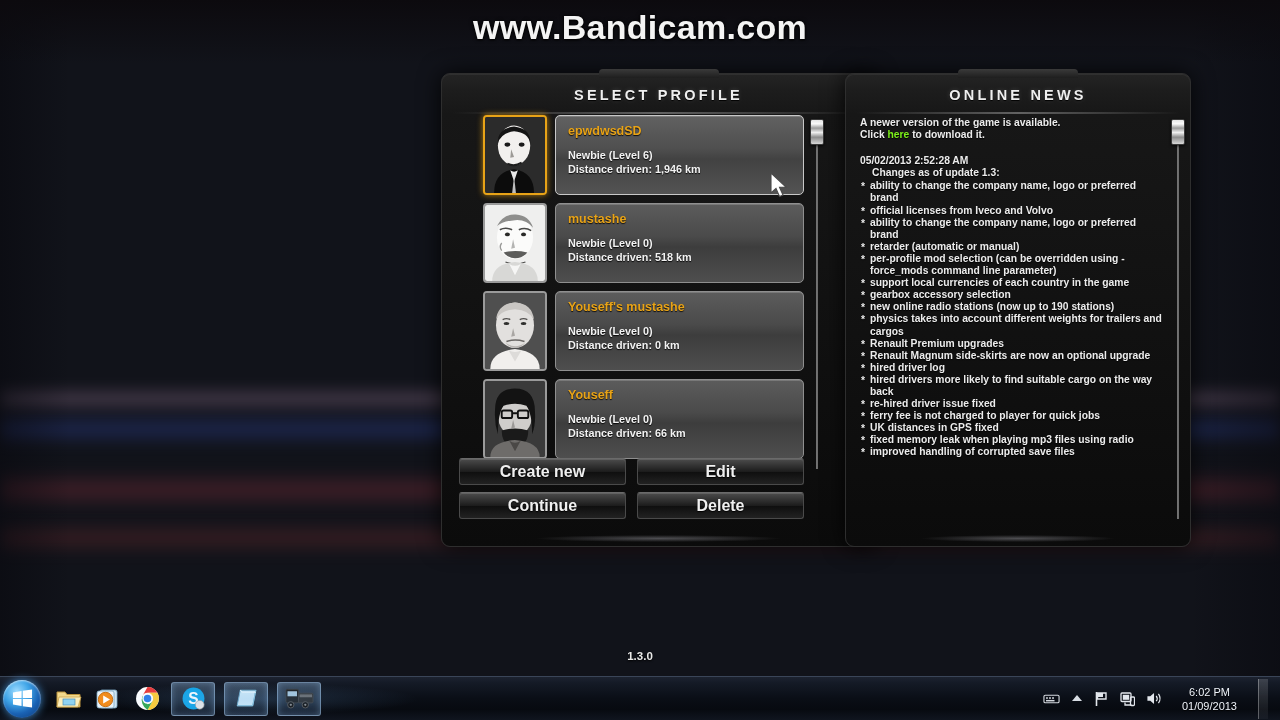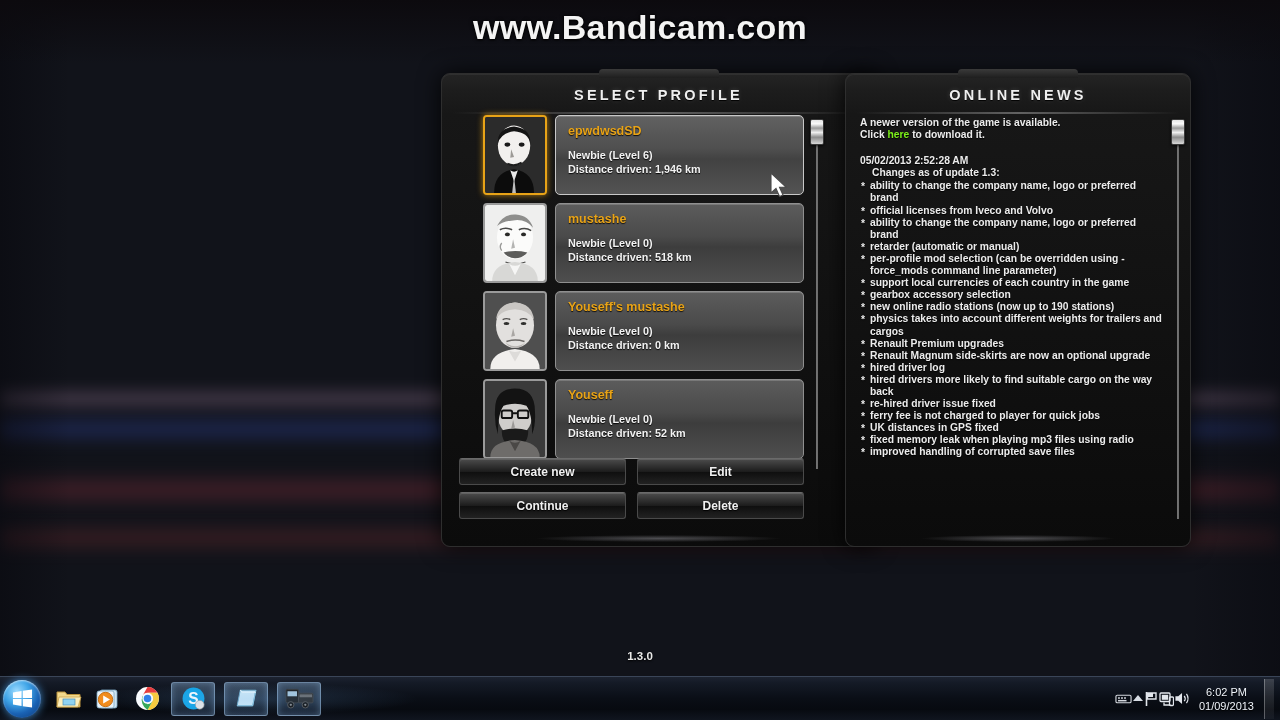--- a/index.html
+++ b/index.html
@@ -161,21 +161,21 @@
 
   
   #profile-buttons {
     position:absolute; left:17px; bottom:27px; width:345px;
     display:grid; grid-template-columns:1fr 1fr; gap:7px 11px;
   }
   .game-btn {
     height:27px; border-radius:3px;
     border:1px solid #4a4a4a; border-top-color:#6a6a6a;
     background:linear-gradient(to bottom,#4c4c4c 0%,#373737 22%,#1b1b1b 52%,#0f0f0f 53%,#222222 100%);
-    color:#f0f0f0; font-size:12px; font-weight:bold;
+    color:#f0f0f0; font-size:16px; font-weight:bold;
     display:flex; align-items:center; justify-content:center;
     text-shadow:0 1px 1px #000; cursor:pointer;
     box-shadow:inset 0 1px 0 rgba(255,255,255,.13);
   }
 
   
   #news-body {
     position:absolute; left:14px; top:43px; width:305px; height:415px;
     overflow:hidden;
     font-size:10.3px; font-weight:bold; color:#ececec; line-height:12.1px;
@@ -226,21 +226,21 @@
   .tb-icon {
     width:30px; height:30px; display:flex; align-items:center; justify-content:center;
     cursor:pointer; border-radius:3px;
   }
   .tb-icon.active {
     background:linear-gradient(to bottom,rgba(150,190,230,.30),rgba(70,110,160,.20));
     border:1px solid rgba(170,205,240,.55);
     box-shadow:inset 0 0 7px rgba(160,210,255,.35);
     width:44px; height:34px;
   }
-  #tray { margin-left:auto; display:flex; align-items:center; padding-right:6px; }
+  #tray { margin-left:auto; display:flex; align-items:center; gap:11px; padding-right:12px; }
   .tray-icon { cursor:pointer; display:flex; align-items:center; }
   #clock {
     text-align:center; color:#eef3fa; font-size:11px; line-height:14px;
     padding:0 8px; cursor:pointer; text-shadow:0 1px 1px #000;
   }
   #show-desktop {
     width:10px; height:40px; margin-left:2px; cursor:pointer;
     background:linear-gradient(to bottom,rgba(255,255,255,.16),rgba(255,255,255,.04));
     border-left:1px solid rgba(255,255,255,.30);
   }
@@ -350,21 +350,21 @@
           <line x1="29" y1="34" x2="35" y2="34" stroke="#111" stroke-width="2"></line>
           <path d="M30 41 L32 49 L28 50" fill="#9a9896"></path>
           <path d="M18 52 Q32 48 46 52 Q46 68 32 70 Q18 68 18 52Z" fill="#1a1a1a"></path>
           <path d="M6 80 Q6 64 32 62 Q58 64 58 80Z" fill="#6e6c6a"></path>
           <path d="M26 63 L32 74 L38 63 Q32 67 26 63Z" fill="#4a4846"></path>
         </svg>
       </div>
       <div class="profile-info">
         <div class="profile-name">Youseff</div>
         <div class="profile-meta">Newbie (Level 0)</div>
-        <div class="profile-meta">Distance driven: 52 km</div>
+        <div class="profile-meta">Distance driven: 66 km</div>
       </div>
     </div>
   </div>
 
   <div class="scrollbar" id="profile-scroll">
     <div class="scroll-track"></div>
     <div class="scroll-thumb"></div>
   </div>
 
   <div id="profile-buttons">

